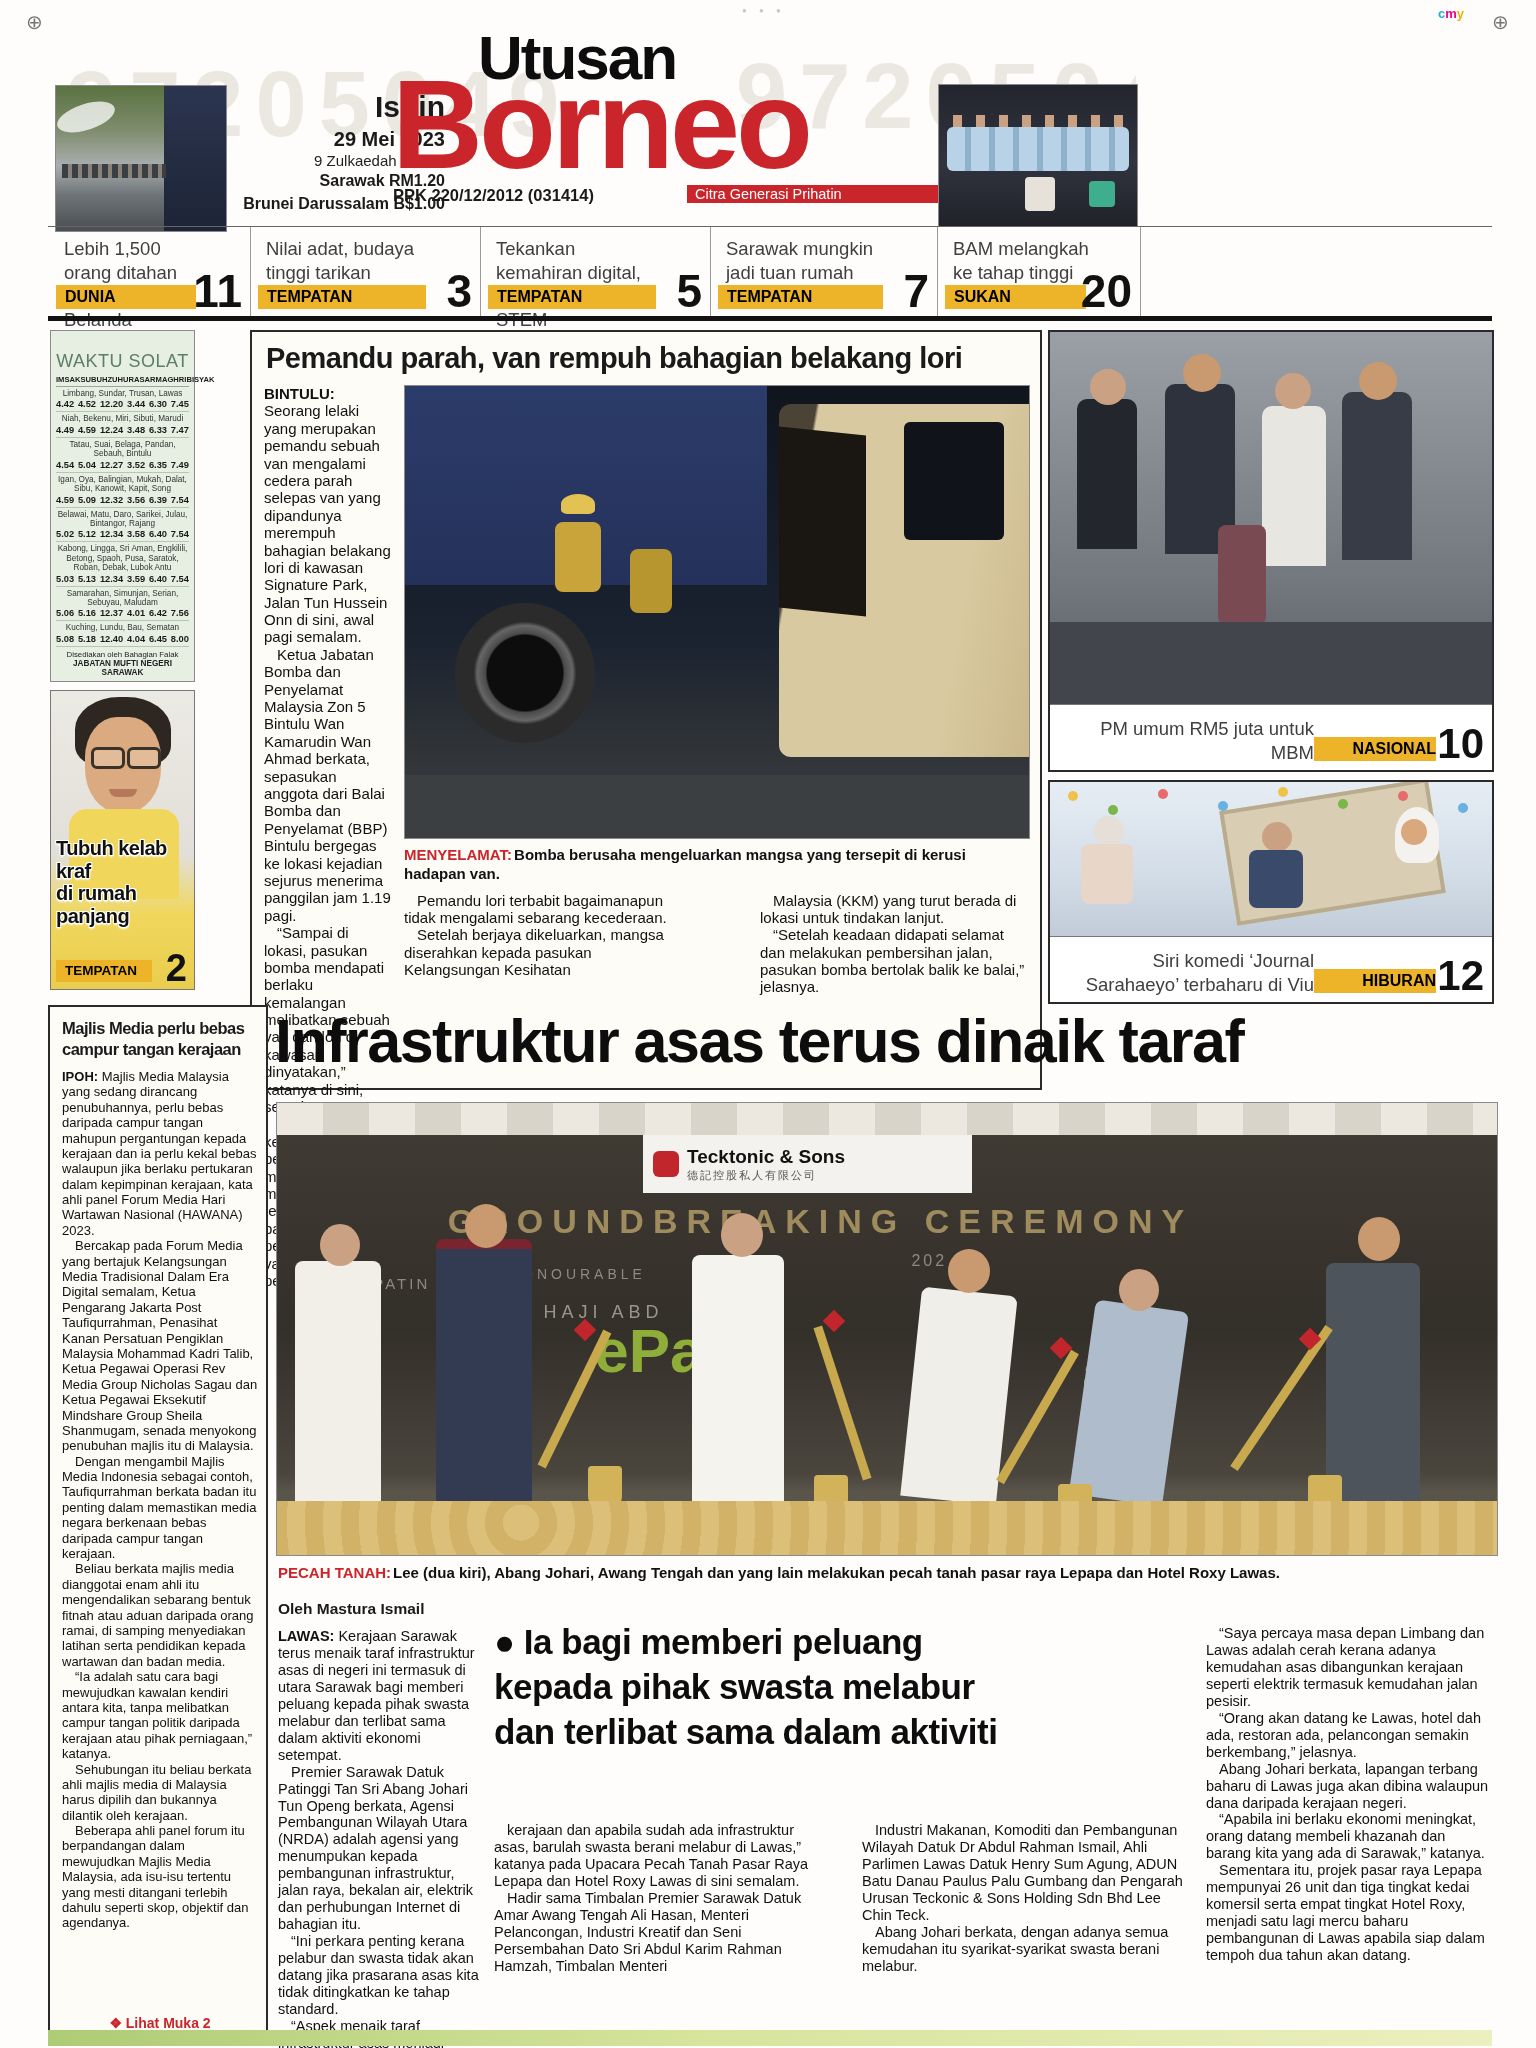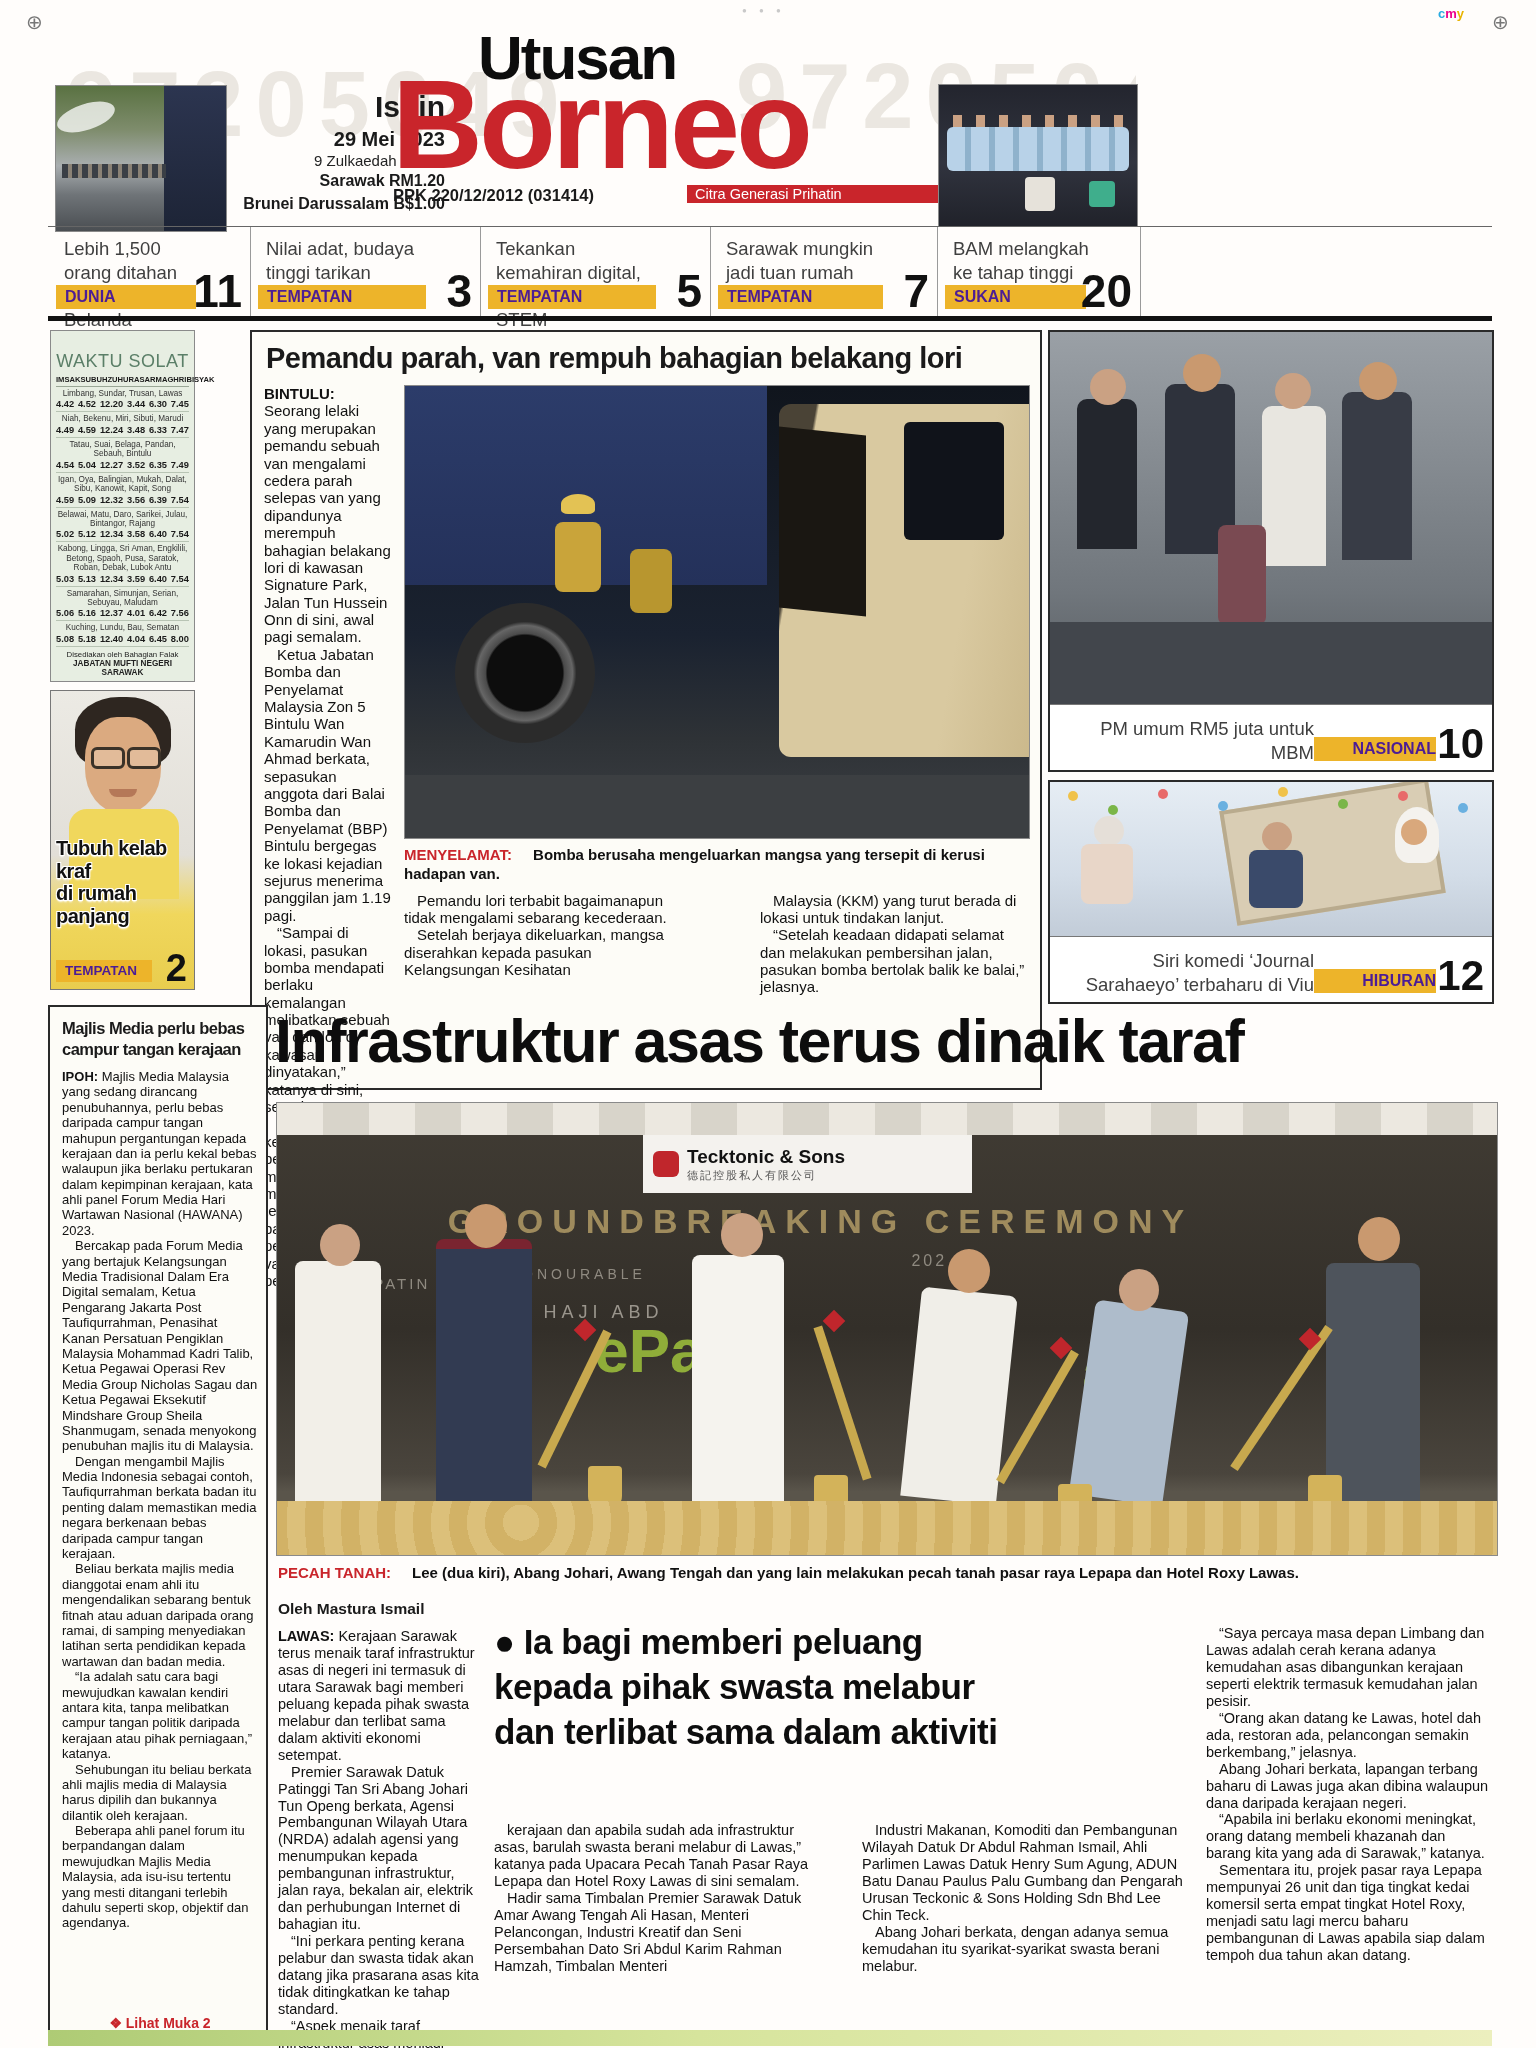--- a/index.html
+++ b/index.html
@@ -26,40 +26,40 @@
   .redbar{position:absolute;left:687px;top:185px;width:448px;height:18px;background:#c9252b;}
   .redbar span{color:#fff;font-size:14.5px;line-height:18px;padding-left:8px;display:block;}
   
   .ph{position:absolute;overflow:hidden;border:1px solid #8a8a8a;}
   .pp{position:absolute;}
   
   .teasers{position:absolute;left:48px;top:226px;width:1444px;height:90px;border-top:1px solid #666;}
   .tcell{position:absolute;top:0;height:90px;border-right:1px solid #9a9a9a;}
   .tcell .ttext{padding:10px 50px 0 16px;font-size:18.5px;color:#3f3f3f;line-height:1.28;}
   .tbar{position:absolute;left:8px;bottom:8px;right:54px;height:24px;background:#edb42a;}
-  .tbar span{font-size:16px;font-weight:bold;line-height:24px;padding-left:9px;color:#4c1d95;}
+  .tbar span{font-size:16px;font-weight:bold;line-height:24px;padding-left:9px;color:#000000;}
   .tnum{position:absolute;right:8px;bottom:5px;font-size:46px;font-weight:bold;line-height:.9;color:#111;}
   .thick-rule{position:absolute;left:48px;top:316px;width:1444px;height:5px;background:#121212;}
   
   .prayer{position:absolute;left:50px;top:330px;width:145px;height:352px;background:#e7eee2;
           border:1px solid #8a8a8a;box-sizing:border-box;padding:20px 5px;}
   .pt-title{font-size:18px;color:#5b7f68;text-align:center;letter-spacing:.5px;}
   .pt-head{display:flex;justify-content:space-between;font-size:7.6px;font-weight:bold;margin-top:3px;
            border-bottom:1px solid #9aa796;padding-bottom:2px;}
   .pt-region{font-size:8.2px;text-align:center;color:#333;line-height:1.15;margin-top:2px;}
   .pt-times{display:flex;justify-content:space-between;font-size:9.3px;font-weight:bold;
             border-bottom:1px solid #b8c4b4;padding:1px 0 2px;}
   .pt-foot{font-size:7.8px;text-align:center;margin-top:3px;color:#222;}
   .pt-foot2{font-size:8.2px;font-weight:bold;text-align:center;color:#222;}
   
   .story-box{position:absolute;border:2px solid #2a2a2a;background:#fdfcf7;box-sizing:border-box;}
   .bodytext p{margin:0;font-size:15px;line-height:1.16;color:#111;}
   .plist p{text-indent:13px;}
   .lead{font-weight:bold;}
-  .cap-lead{color:#c9252b;font-weight:bold;margin-right:21px;}
+  .cap-lead{color:#c9252b;font-weight:bold;margin-right:2px;}
   .caption{font-weight:bold;font-size:15px;line-height:1.25;color:#111;}
   
   .crash{left:250px;top:330px;width:792px;height:760px;padding:8px 12px;}
   .crash h1{margin:2px 0 10px 2px;font-size:29px;letter-spacing:-.5px;white-space:nowrap;}
   .crash-row{display:flex;}
   .crash-c1{width:182px;margin-right:12px;}
   .crash-right{flex:1;}
   .crash-cols{display:flex;margin-top:8px;}
   .crash-cols .cc{width:268px;}
   .crash-cols .cc+.cc{margin-left:88px;}

